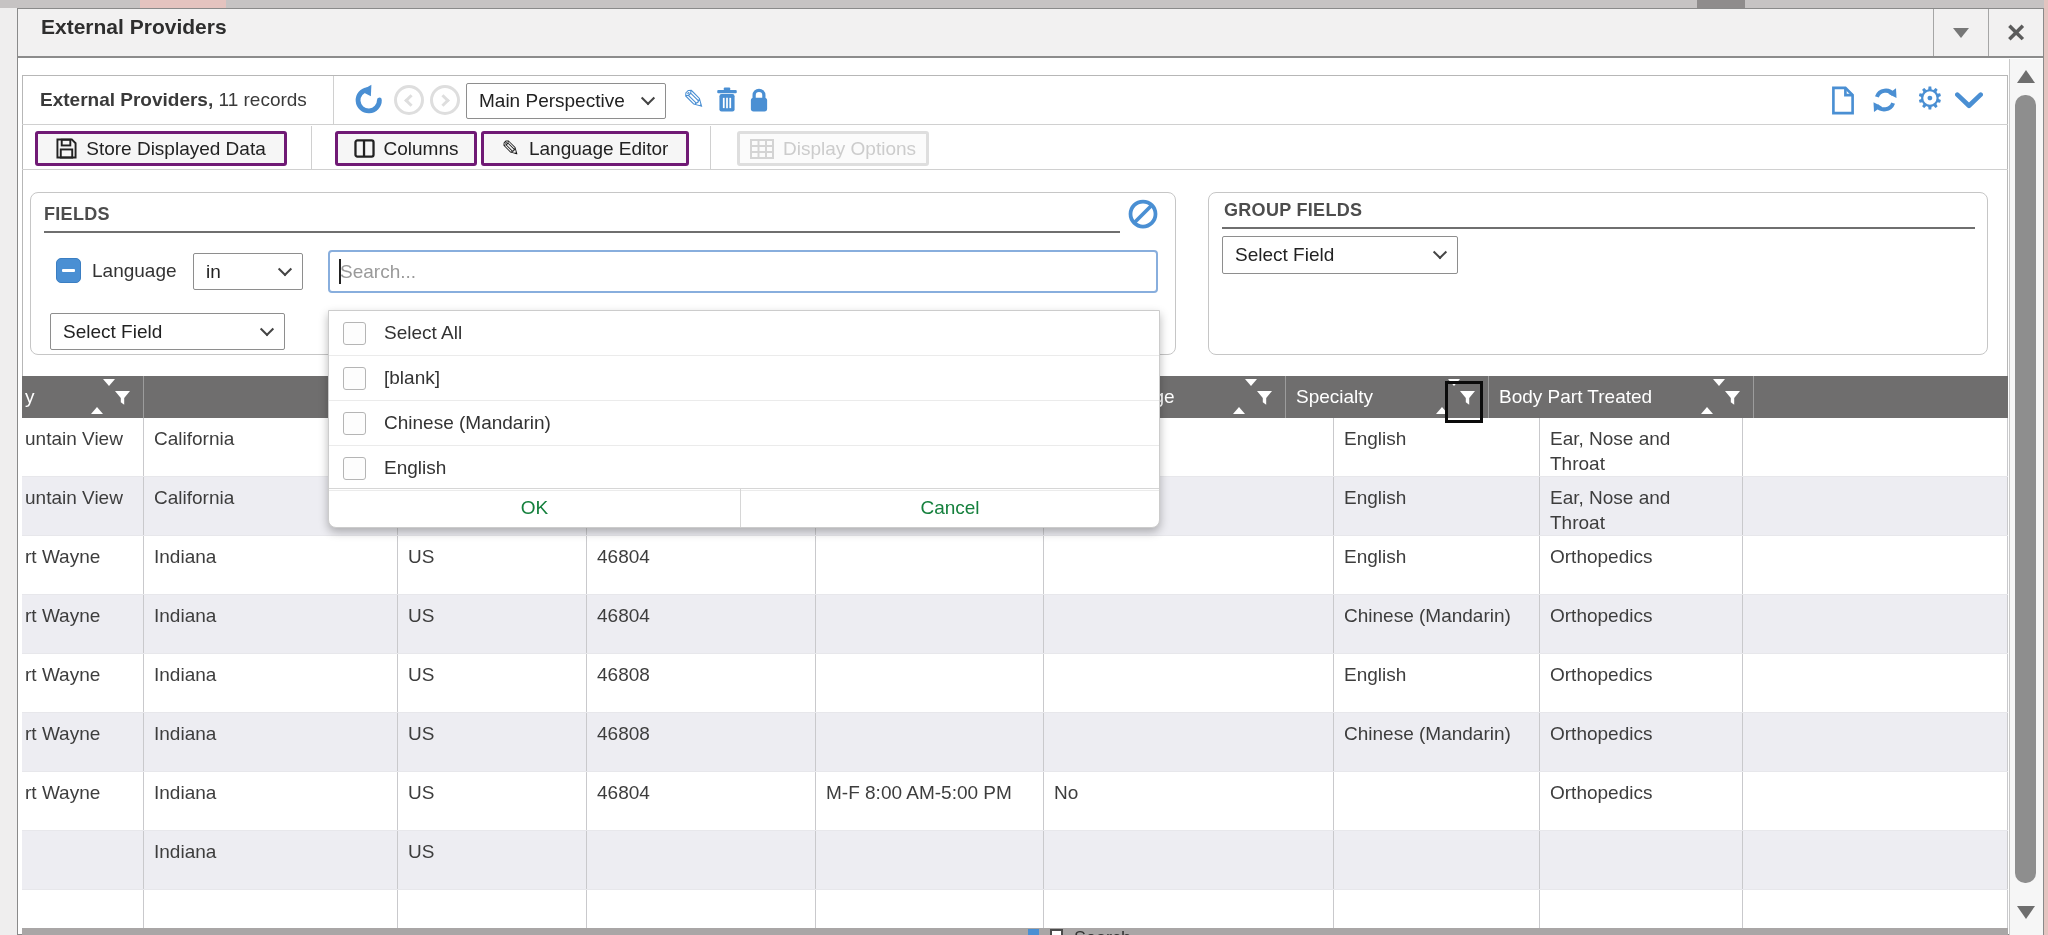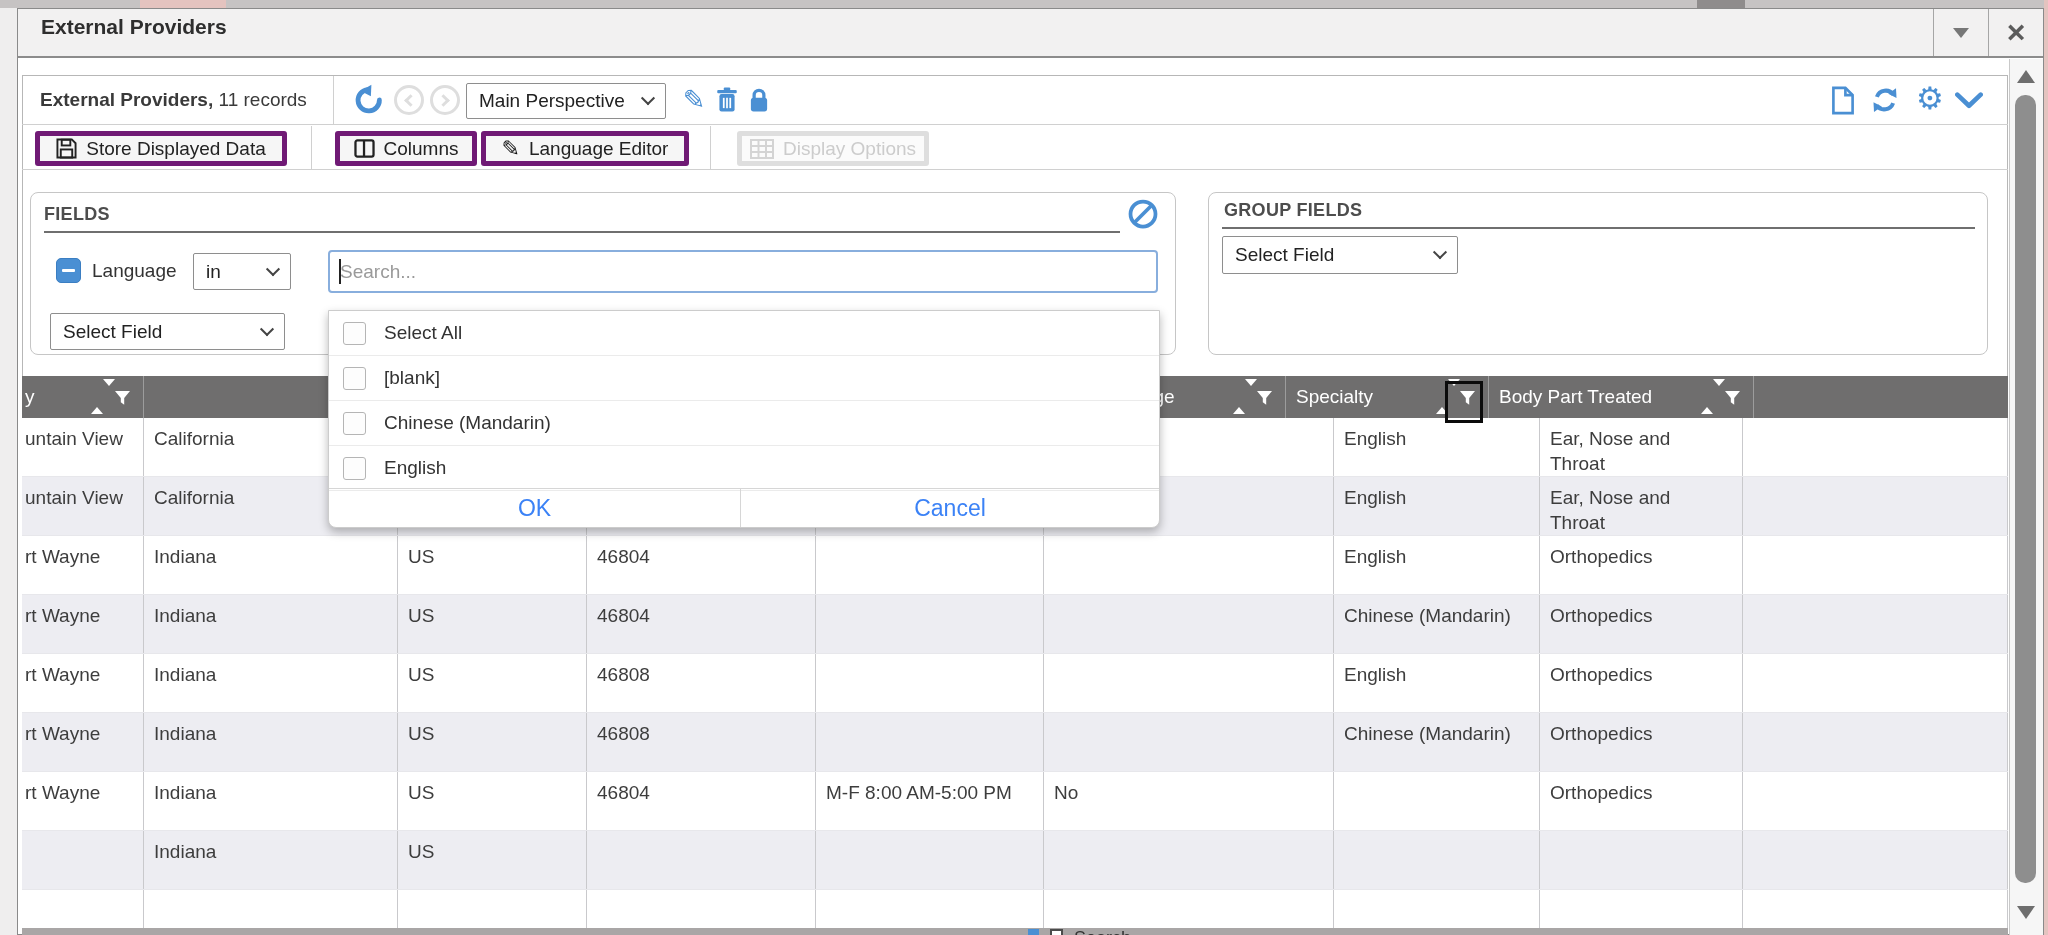--- a/index.html
+++ b/index.html
@@ -51,21 +51,21 @@
   #persp-edit { left:678px; top:82px; width:32px; height:36px; font-size:27px; }
   #persp-delete { left:712px; top:84px; width:30px; height:32px; }
   #persp-lock { left:744px; top:84px; width:30px; height:32px; }
   #tool-new-doc { left:1828px; top:84px; width:30px; height:32px; }
   #tool-refresh { left:1868px; top:84px; width:34px; height:32px; }
   #tool-settings { left:1912px; top:78px; width:36px; height:40px; font-size:31px; }
   #tool-collapse { left:1952px; top:88px; width:34px; height:24px; }
 
   #toolbar2 { left:22px; top:125px; width:1986px; height:45px; border-bottom:1px solid #d0d0d0; }
   .btn { display:flex; align-items:center; justify-content:center; gap:9px; height:35px; top:131px;
-         background:#f6f6f6; border:5px solid #701a75; border-radius:3px; font-size:19px; color:#222; cursor:pointer; }
+         background:#f6f6f6; border:3px solid #701a75; border-radius:3px; font-size:19px; color:#222; cursor:pointer; }
   #btn-store { left:35px; width:252px; }
   #btn-columns { left:335px; width:142px; }
   #btn-templates { left:481px; width:208px; }
   #btn-display-options { left:737px; width:192px; color:#ccc; border-color:#dedede; background:#fbfbfb; cursor:default; }
 
   
   .panel { border:1px solid #c6c6c6; border-radius:8px; background:#fff; }
   #filters-panel { left:30px; top:192px; width:1146px; height:163px; }
   #group-panel { left:1208px; top:192px; width:780px; height:163px; }
   .panel-heading { font-size:18px; font-weight:bold; color:#4d4d4d; letter-spacing:0.3px; }
@@ -73,35 +73,35 @@
   #filters-underline { left:44px; top:231px; width:1076px; height:2px; background:#6f6f6f; }
   #filters-disable { left:1128px; top:199px; width:30px; height:30px; }
   #group-heading { left:1224px; top:200px; }
   #group-underline { left:1222px; top:227px; width:753px; height:2px; background:#6f6f6f; }
   #group-select { left:1222px; top:236px; width:236px; height:38px; }
 
   #filter-checkbox { left:56px; top:258px; width:25px; height:25px; background:#4a8fd3; border:1px solid #3b7ec2;
                      border-radius:5px; display:flex; align-items:center; justify-content:center; cursor:pointer; }
   #filter-checkbox .dash { width:13px; height:3.5px; background:#fff; border-radius:1px; }
   #filter-field-label { left:92px; top:258px; font-size:19px; color:#333; line-height:26px; }
-  #operator-select { left:193px; top:253px; width:98px; height:37px; }
+  #operator-select { left:193px; top:253px; width:110px; height:37px; }
   #filter-search { left:328px; top:250px; width:830px; height:43px; border:2px solid #88aedd; border-radius:4px;
                    font-size:19px; color:#333; padding:0 10px; font-family:"Liberation Sans",sans-serif; outline:none; }
   #filter-search::placeholder { color:#9a9a9a; }
   #search-caret { left:339px; top:259px; width:1.5px; height:25px; background:#222; z-index:3; }
   #filters-add-select { left:50px; top:313px; width:235px; height:37px; }
 
   
   #filter-dropdown { left:328px; top:310px; width:832px; height:218px; background:#fff; border:1px solid #ccc;
                      border-radius:0 0 8px 8px; box-shadow:0 4px 10px rgba(0,0,0,0.28); z-index:60; }
   .dd-item { position:relative; height:45px; border-bottom:1px solid #ebebeb; display:flex; align-items:center; cursor:pointer; }
   .dd-check { width:23px; height:23px; border:1.5px solid #b5b5b5; border-radius:3px; background:#fdfdfd; margin-left:14px; }
   .dd-label { margin-left:18px; font-size:19px; color:#333; }
   #dd-buttons { position:absolute; left:0; bottom:0; width:100%; height:39px; border-top:1px solid #d6d6d6; display:flex; }
-  .dd-btn { display:flex; align-items:center; justify-content:center; font-size:23px; color:#3b82f6; cursor:pointer; }
+  .dd-btn { display:flex; align-items:center; justify-content:center; font-size:19px; color:#15803d; cursor:pointer; }
   #dd-ok { width:412px; border-right:1px solid #d6d6d6; border-radius:0 0 0 8px; }
   #dd-cancel { flex:1; border-radius:0 0 8px 0; }
 
   
   #table-wrap { left:22px; top:376px; width:1986px; height:552px; overflow:hidden; }
   #thead { position:relative; display:flex; height:42px; background:#6f6e6e; z-index:5; overflow:visible; }
   .th { position:relative; height:42px; border-right:1px solid #9c9c9c; color:#fff; font-size:19px;
         display:flex; align-items:center; cursor:pointer; }
   .th-label { white-space:nowrap; overflow:hidden; }
   .sort-icon { position:absolute; right:40px; top:50%; transform:translateY(-50%); width:12px; cursor:pointer; }

